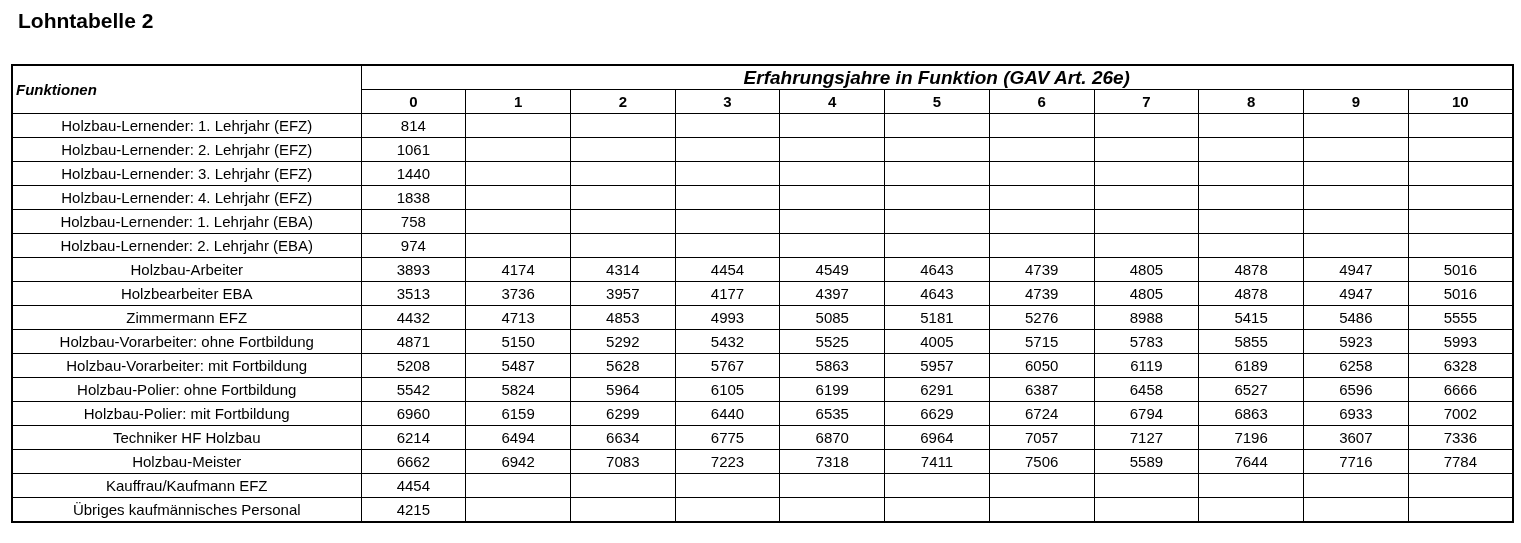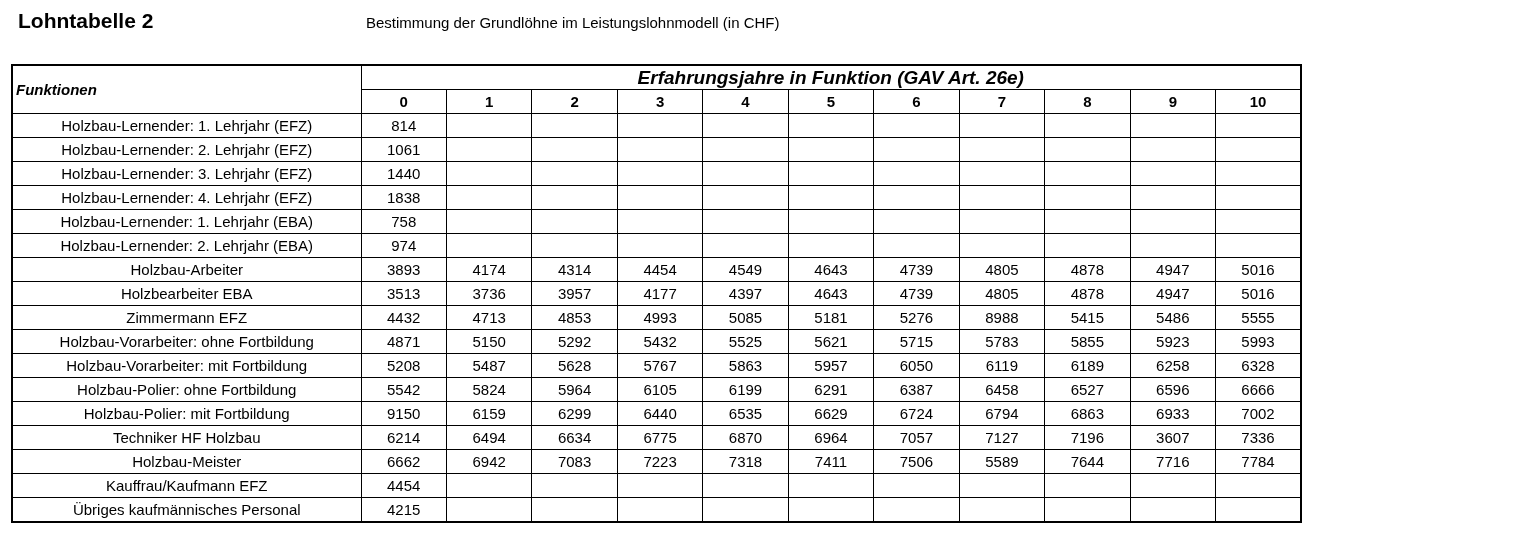--- a/index.html
+++ b/index.html
@@ -29,21 +29,21 @@
     position: absolute;
     left: 366px;
     top: 14px;
     font-size: 15px;
     font-weight: normal;
   }
   table.salary {
     position: absolute;
     left: 11px;
     top: 64px;
-    width: 1291px;
+    width: 1503px;
     border-collapse: collapse;
     table-layout: fixed;
     border: 2px solid #000000;
     font-size: 15px;
   }
   table.salary td, table.salary th {
     border: 1px solid #000000;
     padding: 0 3px;
     height: 23px;
     overflow: hidden;
@@ -78,21 +78,20 @@
   }
   td.val {
     text-align: center;
   }
 </style>
 </head>
 <body>
 
 <div class="page">
   <div class="title">Lohntabelle 2</div>
-  <div class="subtitle">Bestimmung der Grundlöhne im Leistungslohnmodell (in CHF)</div>
 
   <table class="salary">
     <colgroup>
       <col class="fn-col">
       <col span="11">
     </colgroup>
     <thead>
       <tr>
         <th class="corner" rowspan="2">Funktionen</th>
         <th class="group" colspan="11">Erfahrungsjahre in Funktion (GAV Art. 26e)</th>
@@ -240,21 +239,21 @@
           <td class="val">5486</td>
           <td class="val">5555</td>
         </tr>
         <tr>
           <td class="fn">Holzbau-Vorarbeiter: ohne Fortbildung</td>
           <td class="val">4871</td>
           <td class="val">5150</td>
           <td class="val">5292</td>
           <td class="val">5432</td>
           <td class="val">5525</td>
-          <td class="val">5621</td>
+          <td class="val">4005</td>
           <td class="val">5715</td>
           <td class="val">5783</td>
           <td class="val">5855</td>
           <td class="val">5923</td>
           <td class="val">5993</td>
         </tr>
         <tr>
           <td class="fn">Holzbau-Vorarbeiter: mit Fortbildung</td>
           <td class="val">5208</td>
           <td class="val">5487</td>
@@ -277,21 +276,21 @@
           <td class="val">6199</td>
           <td class="val">6291</td>
           <td class="val">6387</td>
           <td class="val">6458</td>
           <td class="val">6527</td>
           <td class="val">6596</td>
           <td class="val">6666</td>
         </tr>
         <tr>
           <td class="fn">Holzbau-Polier: mit Fortbildung</td>
-          <td class="val">9150</td>
+          <td class="val">6960</td>
           <td class="val">6159</td>
           <td class="val">6299</td>
           <td class="val">6440</td>
           <td class="val">6535</td>
           <td class="val">6629</td>
           <td class="val">6724</td>
           <td class="val">6794</td>
           <td class="val">6863</td>
           <td class="val">6933</td>
           <td class="val">7002</td>

